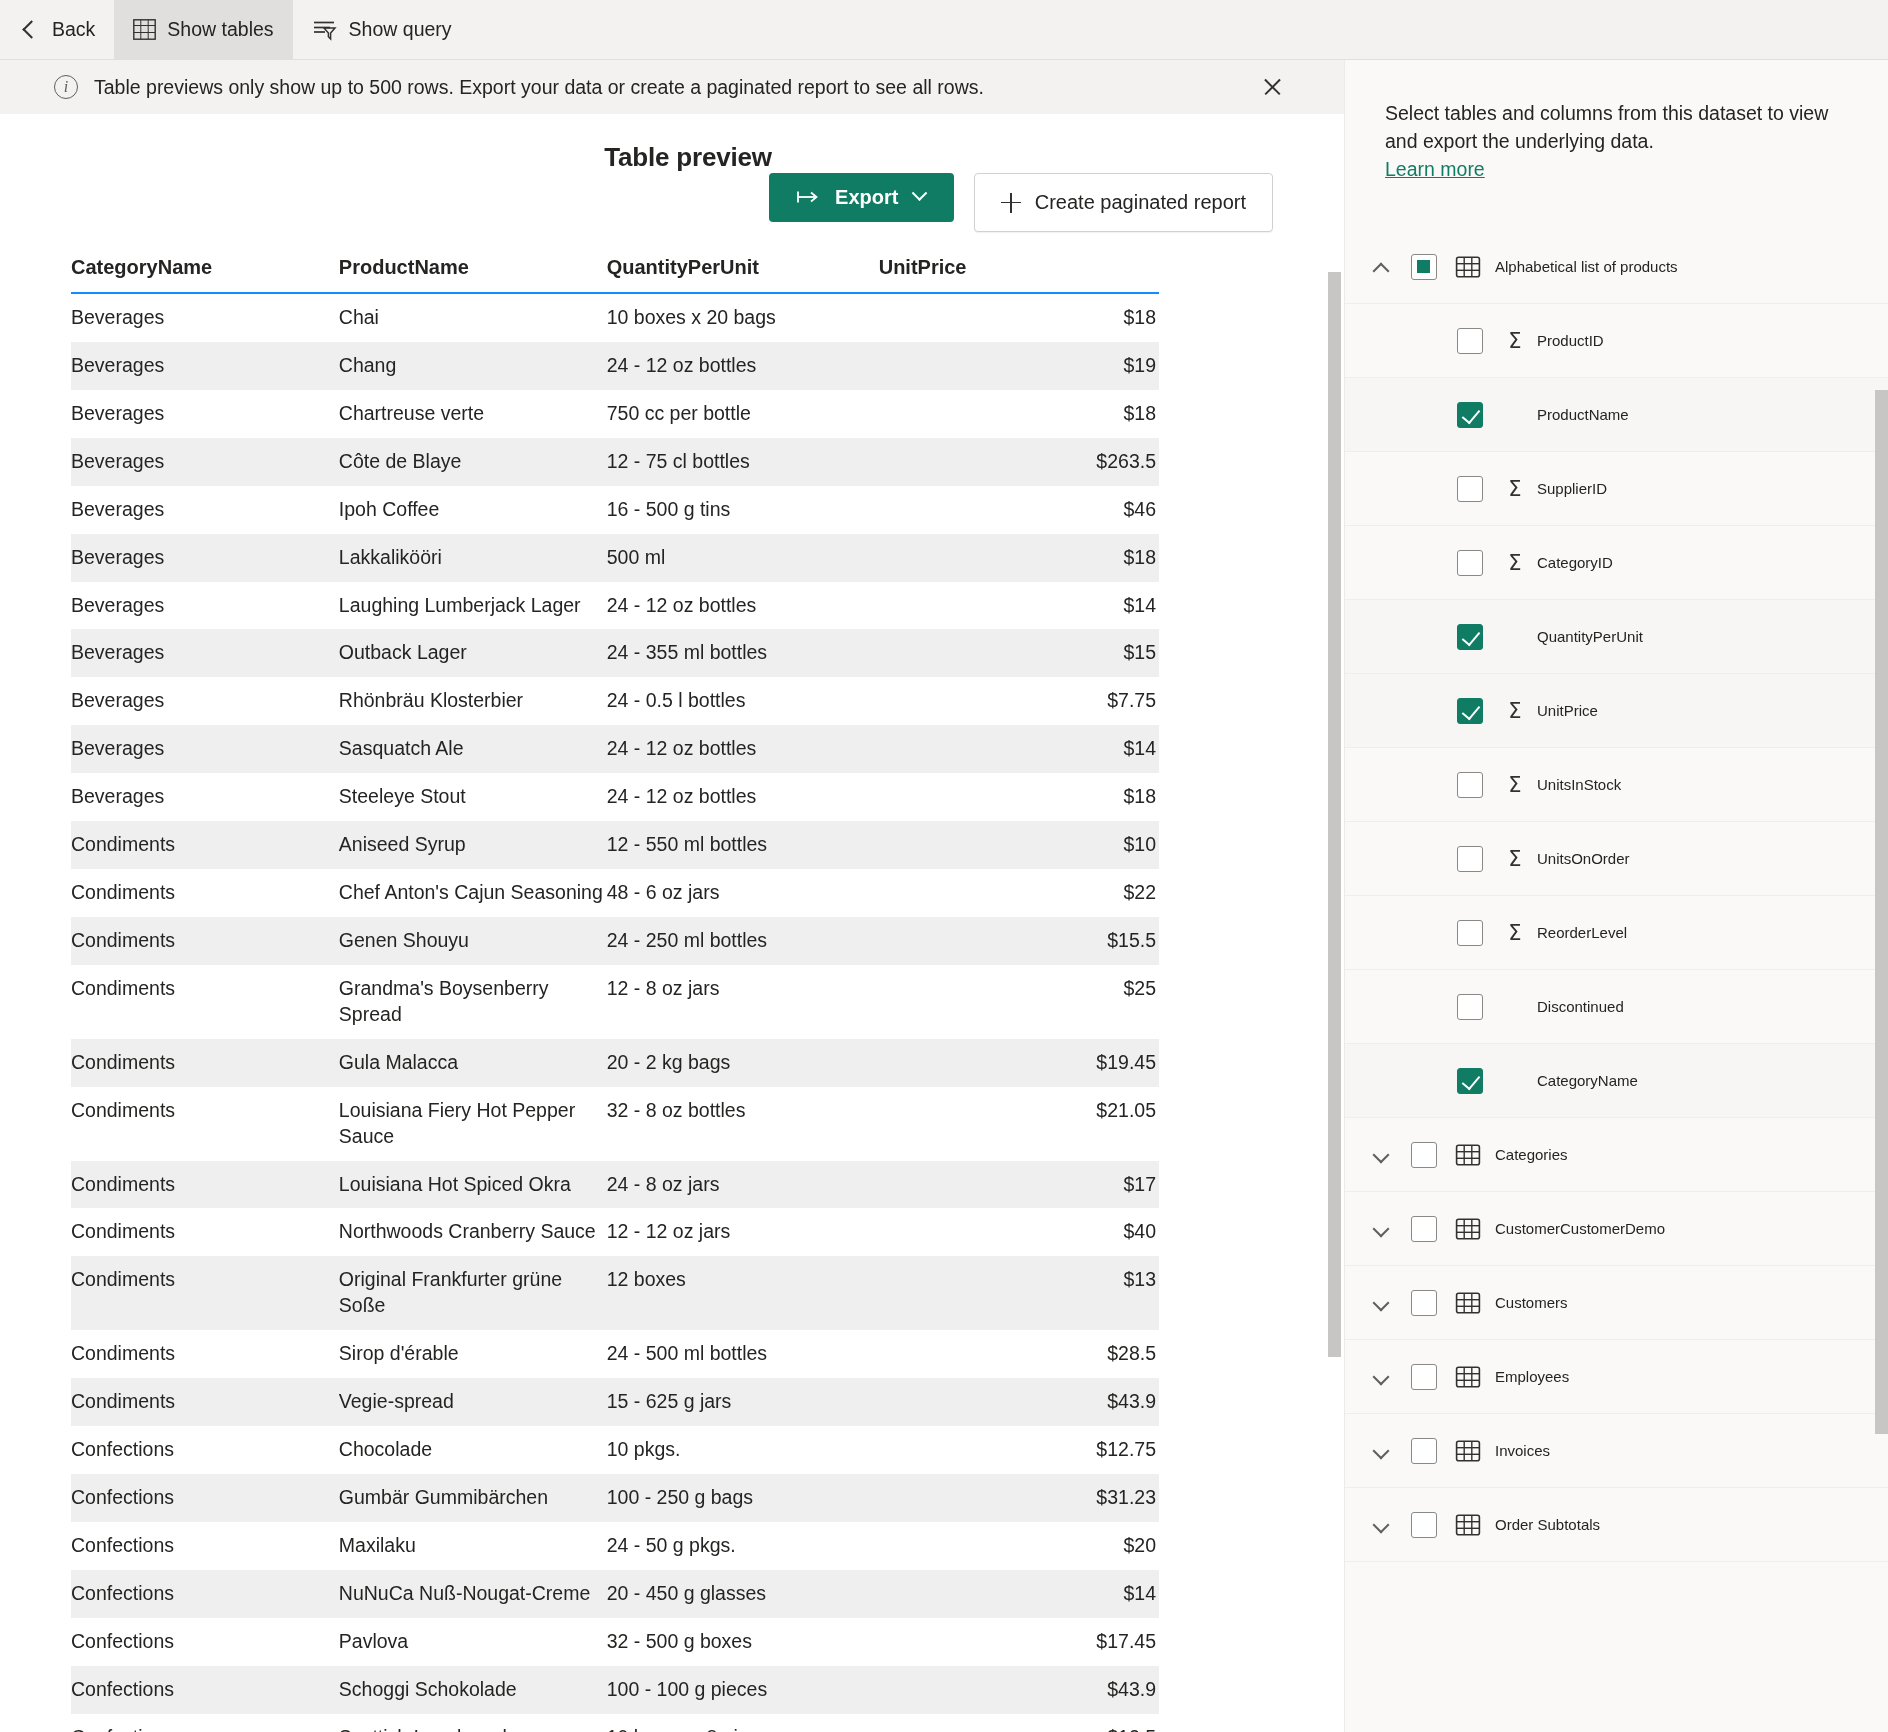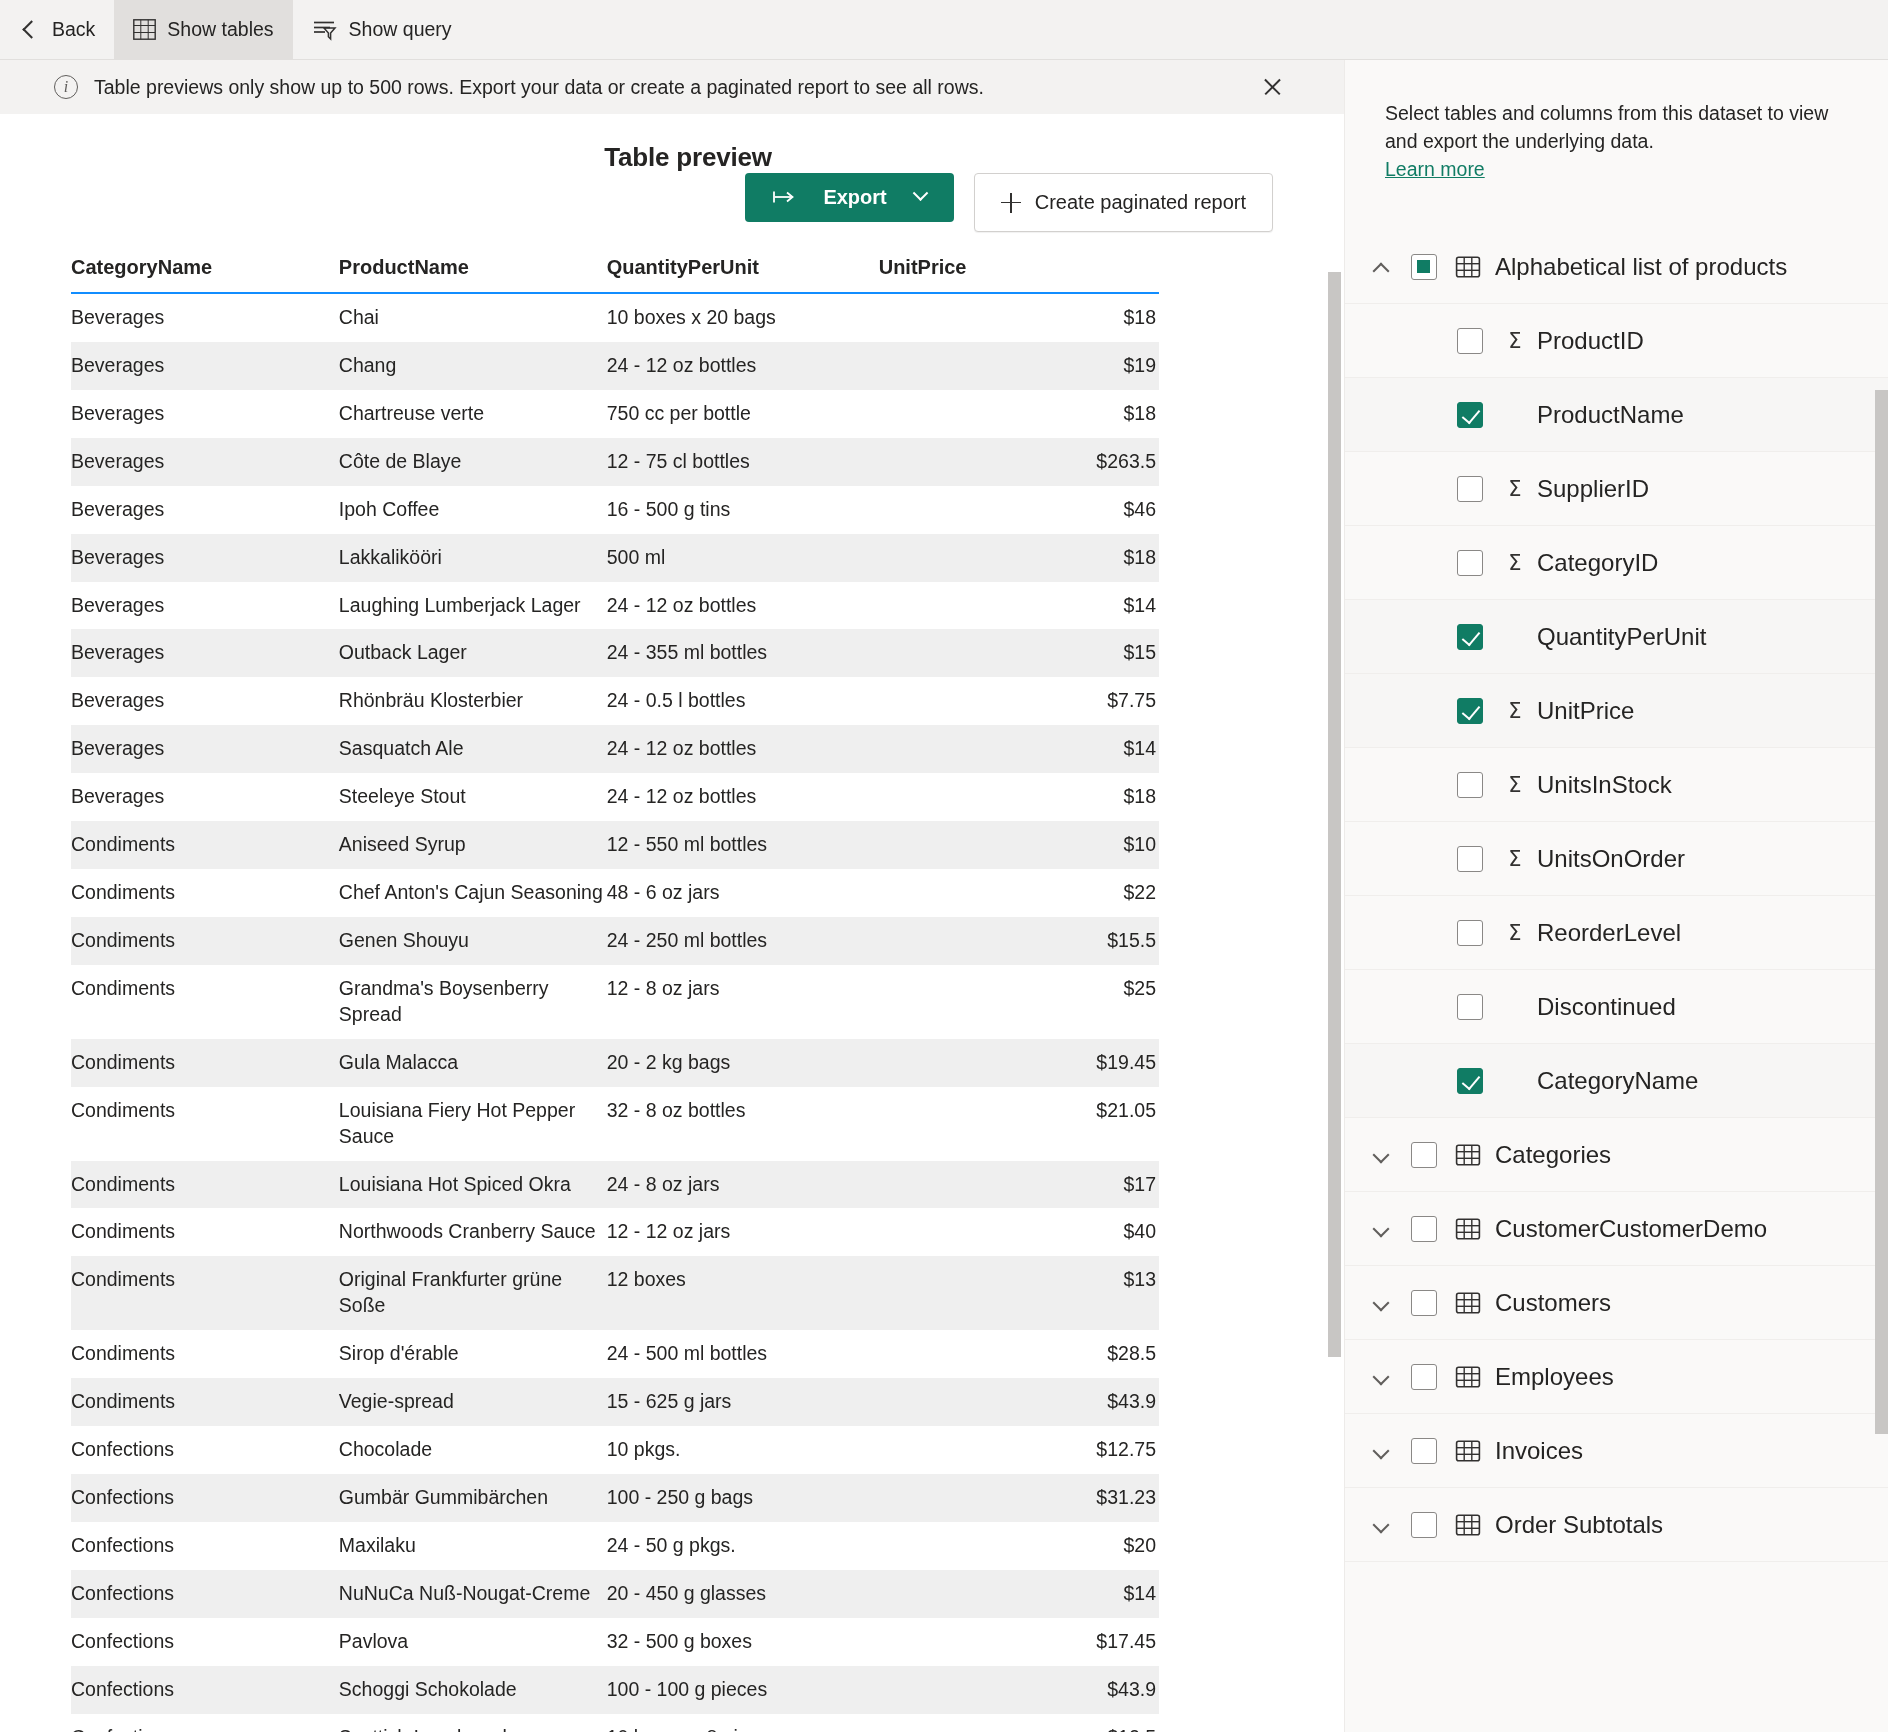--- a/index.html
+++ b/index.html
@@ -138,21 +138,21 @@
     color: #ffffff;
     border: none;
     border-radius: 4px;
     height: 49px;
     padding: 0 28px;
     font-size: 20px;
     font-family: "Liberation Sans", sans-serif;
     font-weight: bold;
     display: flex;
     align-items: center;
-    gap: 28px;
+    gap: 16px;
     cursor: pointer;
     min-width: 185px;
     justify-content: center;
   }
   .btn-export .chev-dn {
     width: 11px; height: 11px;
     border-right: 2px solid #fff;
     border-bottom: 2px solid #fff;
     transform: rotate(45deg) translate(-3px,-3px);
   }
@@ -334,21 +334,21 @@
     width: 28px;
     flex: 0 0 auto;
     font-size: 21px;
     color: #323130;
     text-align: center;
     margin-right: 8px;
     font-family: "DejaVu Sans", sans-serif;
   }
   .sigma.empty { visibility: hidden; }
   .node-label {
-    font-size: 24px;
+    font-size: 15px;
     color: #252423;
     white-space: nowrap;
   }
 
   .rp-scroll {
     position: absolute;
     right: 0px;
     top: 330px;
     width: 13px;
     height: 1400px;

